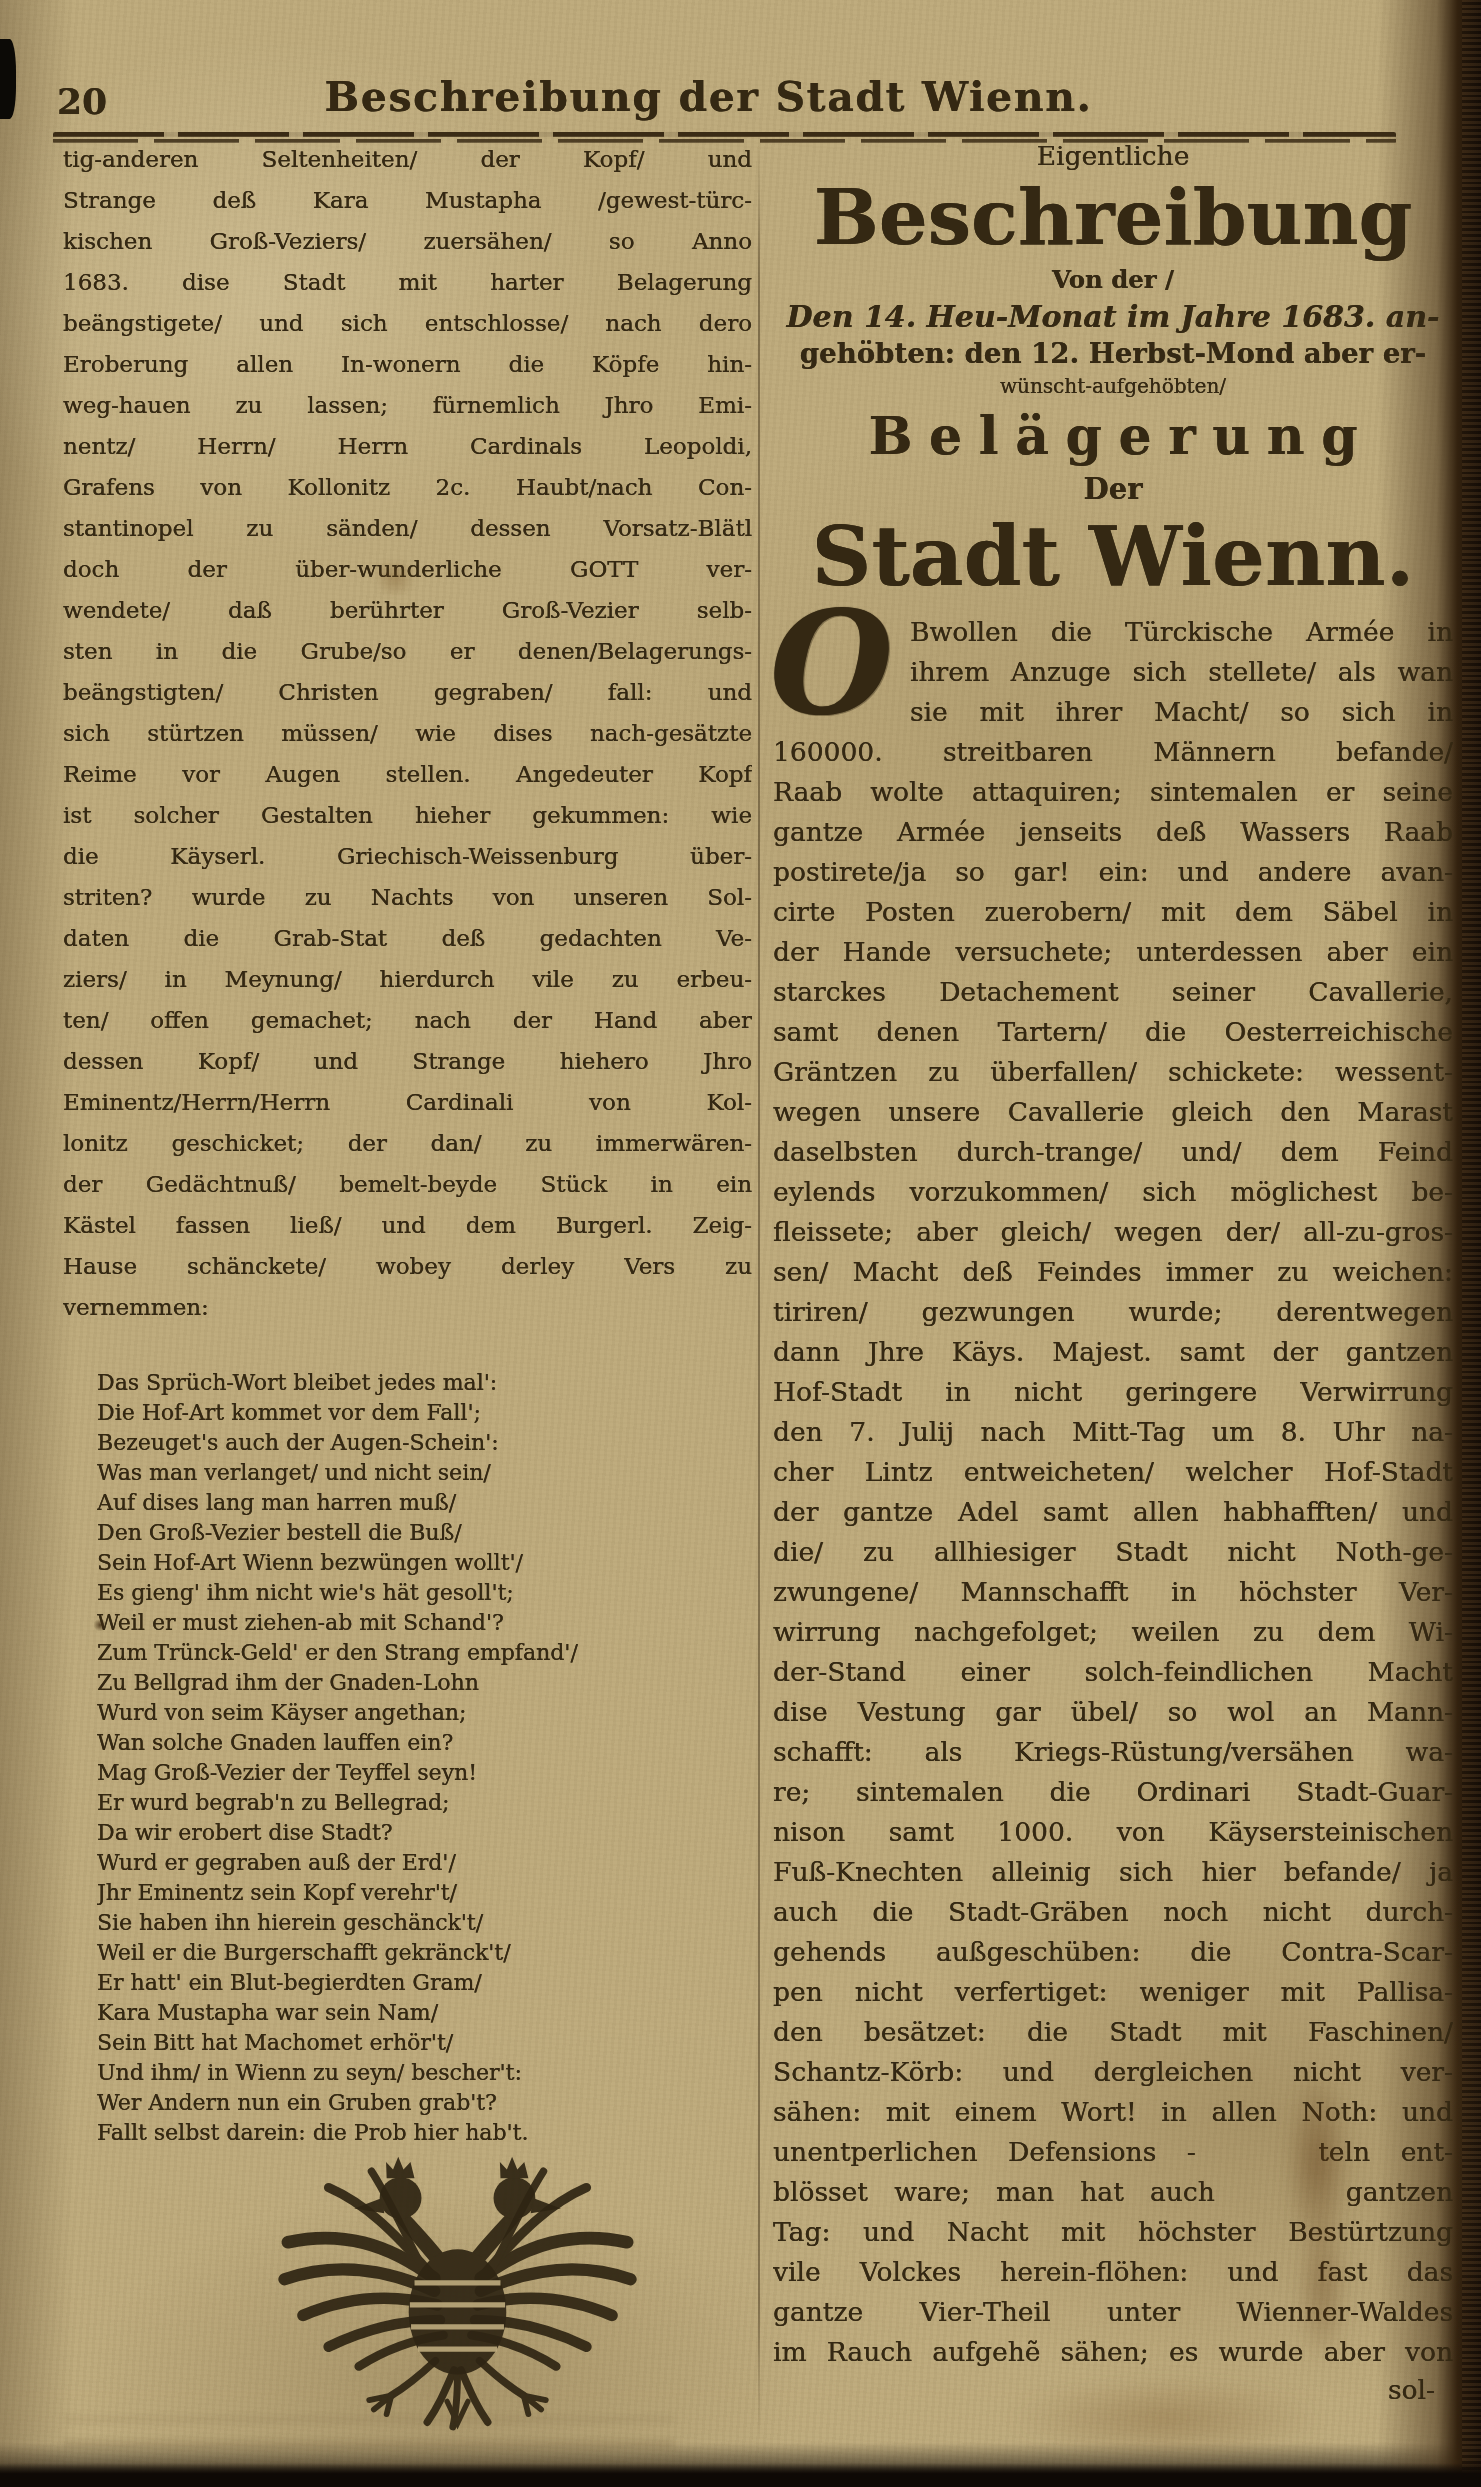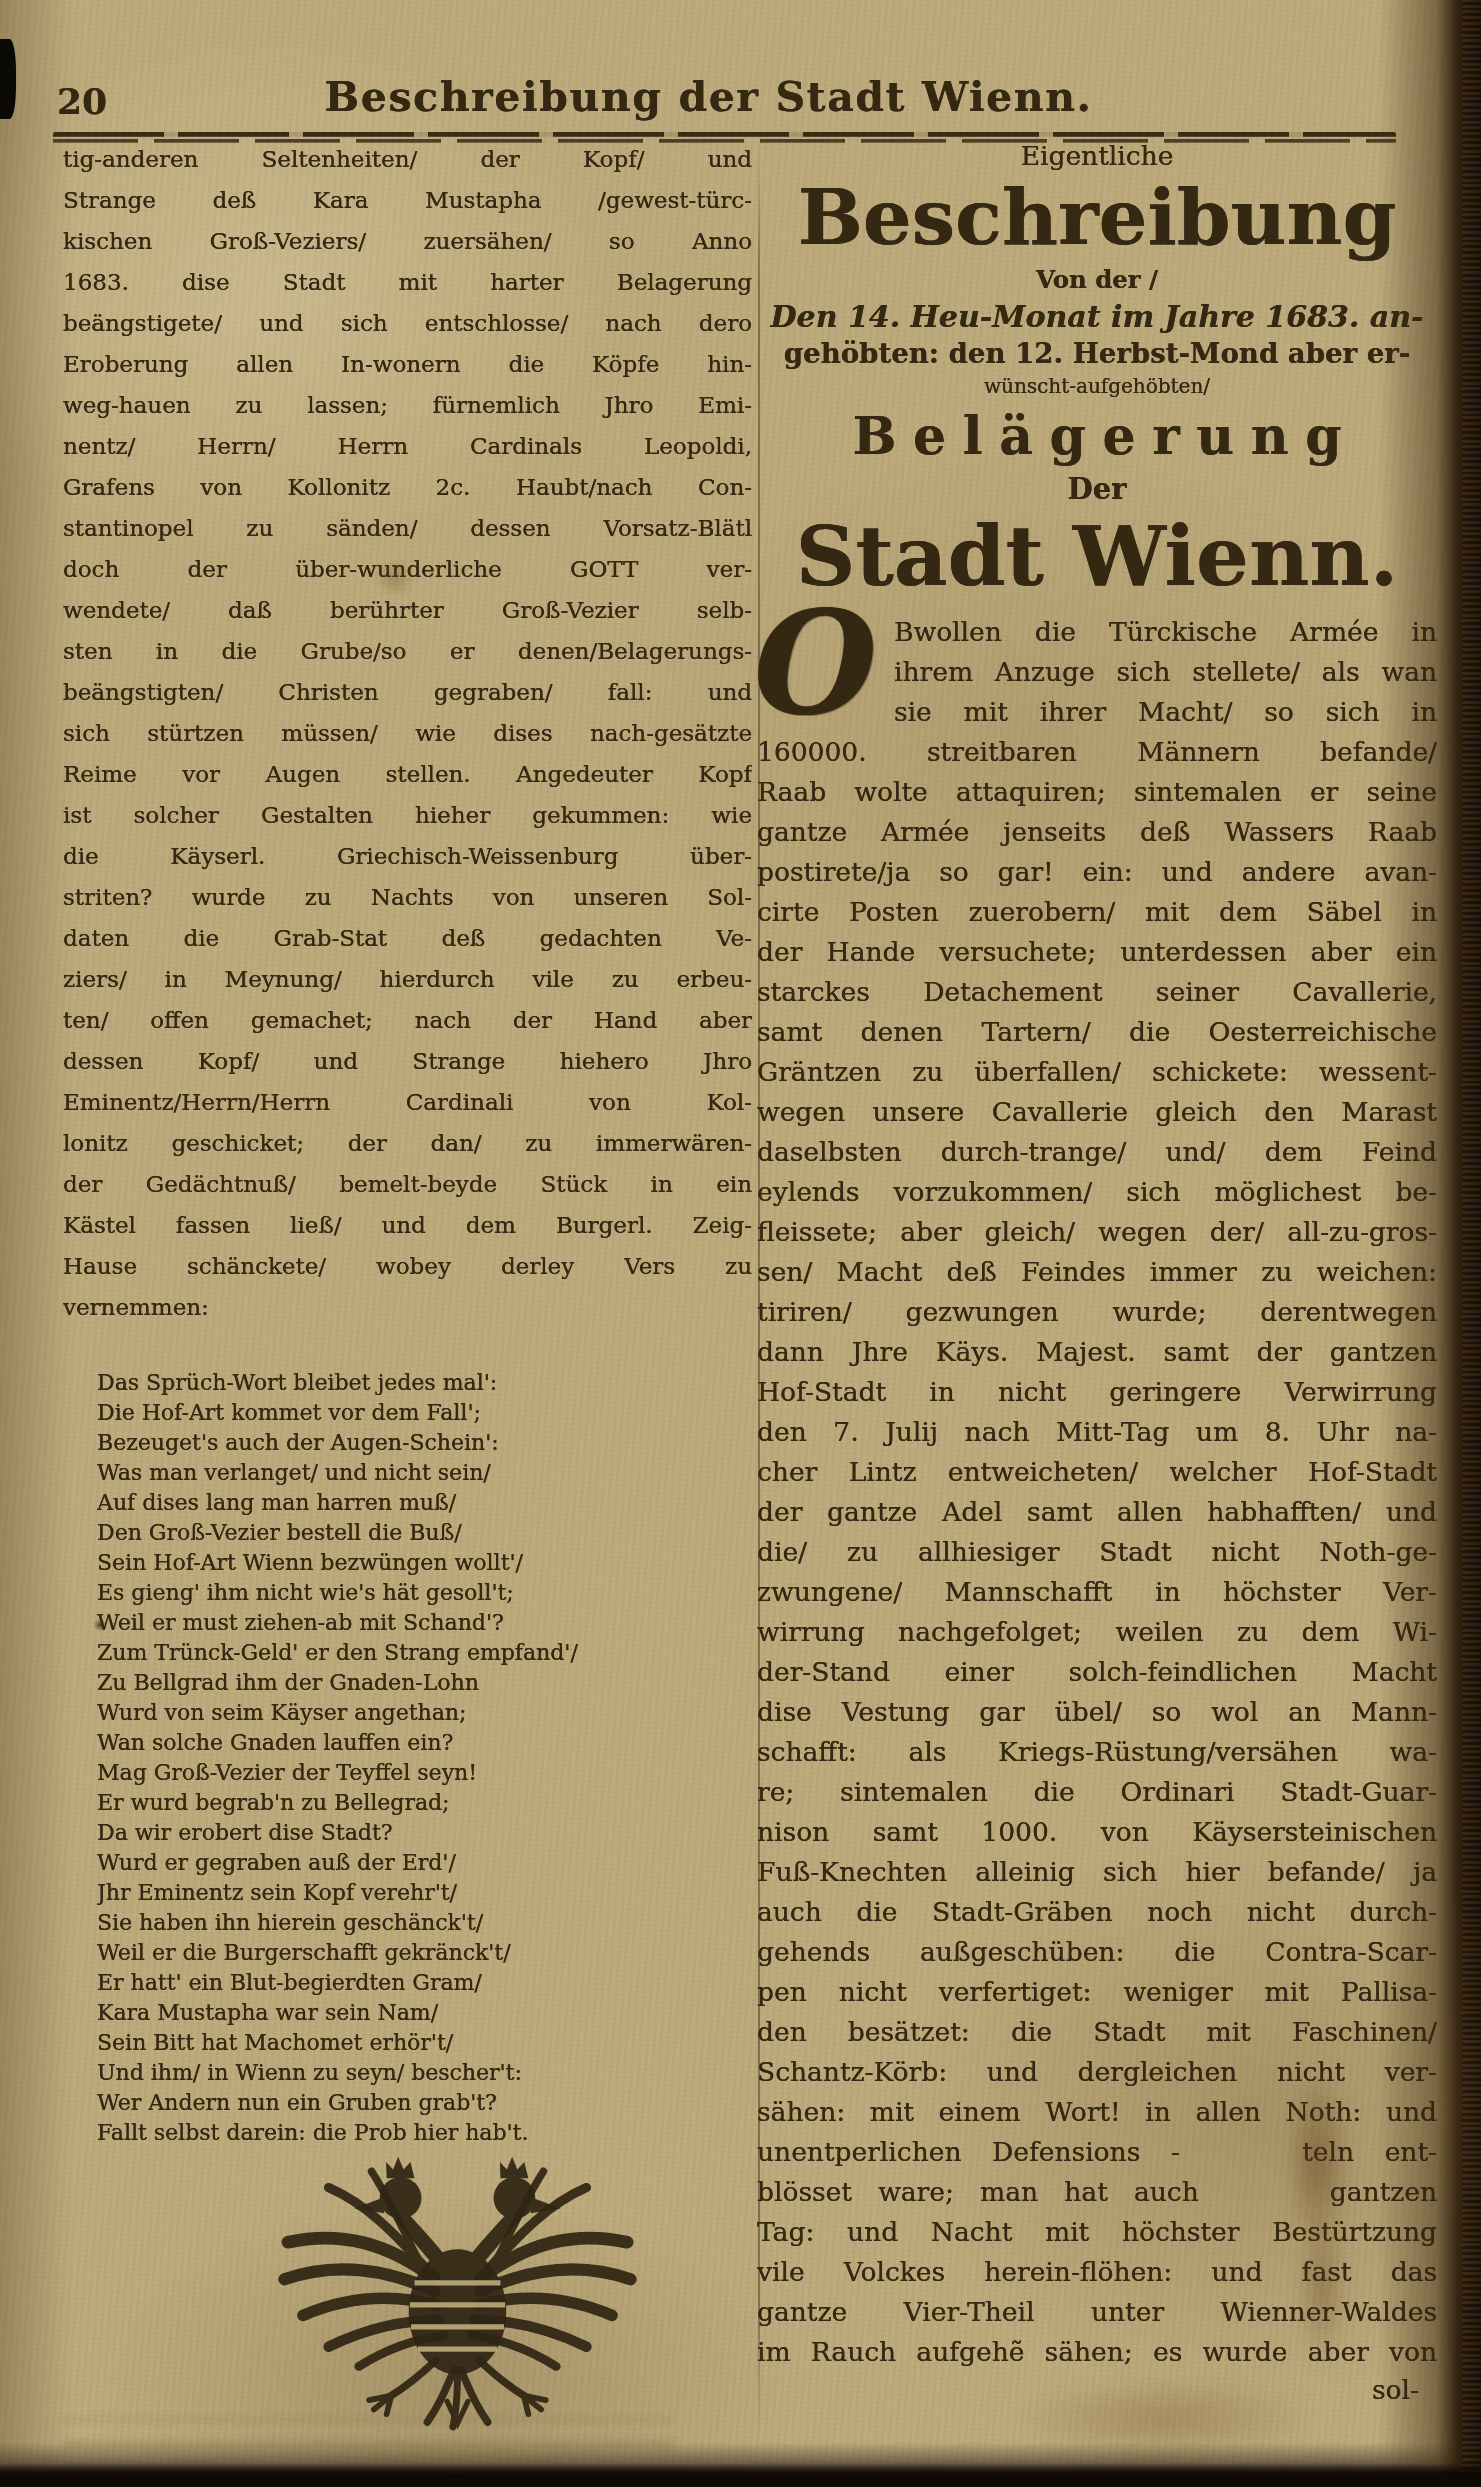--- a/index.html
+++ b/index.html
@@ -36,21 +36,21 @@
   .para .jline{font-size:23px;line-height:41px;height:41px;overflow:hidden;text-align:justify;text-align-last:justify;margin-left:7px;}
   .para .jline:last-child{text-align-last:left;}
   .poem{margin-top:40px;margin-left:41px;}
   .poem .pline{font-size:22px;line-height:30px;height:30px;overflow:hidden;white-space:nowrap;}
 
   
   .emblem{position:absolute;left:248px;top:2133px;width:419px;height:302px;}
   .emblem svg{width:100%;height:100%;}
 
   
-  .col-right{position:absolute;left:757px;top:139px;width:680px;}
+  .col-right{position:absolute;left:773px;top:139px;width:680px;}
   .rc-h{text-align:center;white-space:nowrap;}
   .h-pre{font-size:26.5px;line-height:33px;}
   .h-title{font-size:77px;line-height:91px;font-weight:bold;}
   .h-von{font-size:24.4px;line-height:34px;font-weight:bold;}
   .h-d1{font-size:30px;line-height:39px;font-weight:bold;font-style:italic;}
   .h-d2{font-size:27.6px;line-height:35px;font-weight:bold;}
   .h-d3{font-size:20px;line-height:30px;}
   .h-belag{font-size:52px;line-height:70px;font-weight:bold;letter-spacing:.32em;padding-left:.32em;}
   .h-der{font-size:29px;line-height:37px;font-weight:bold;}
   .h-city{font-size:83px;line-height:97px;font-weight:bold;}

